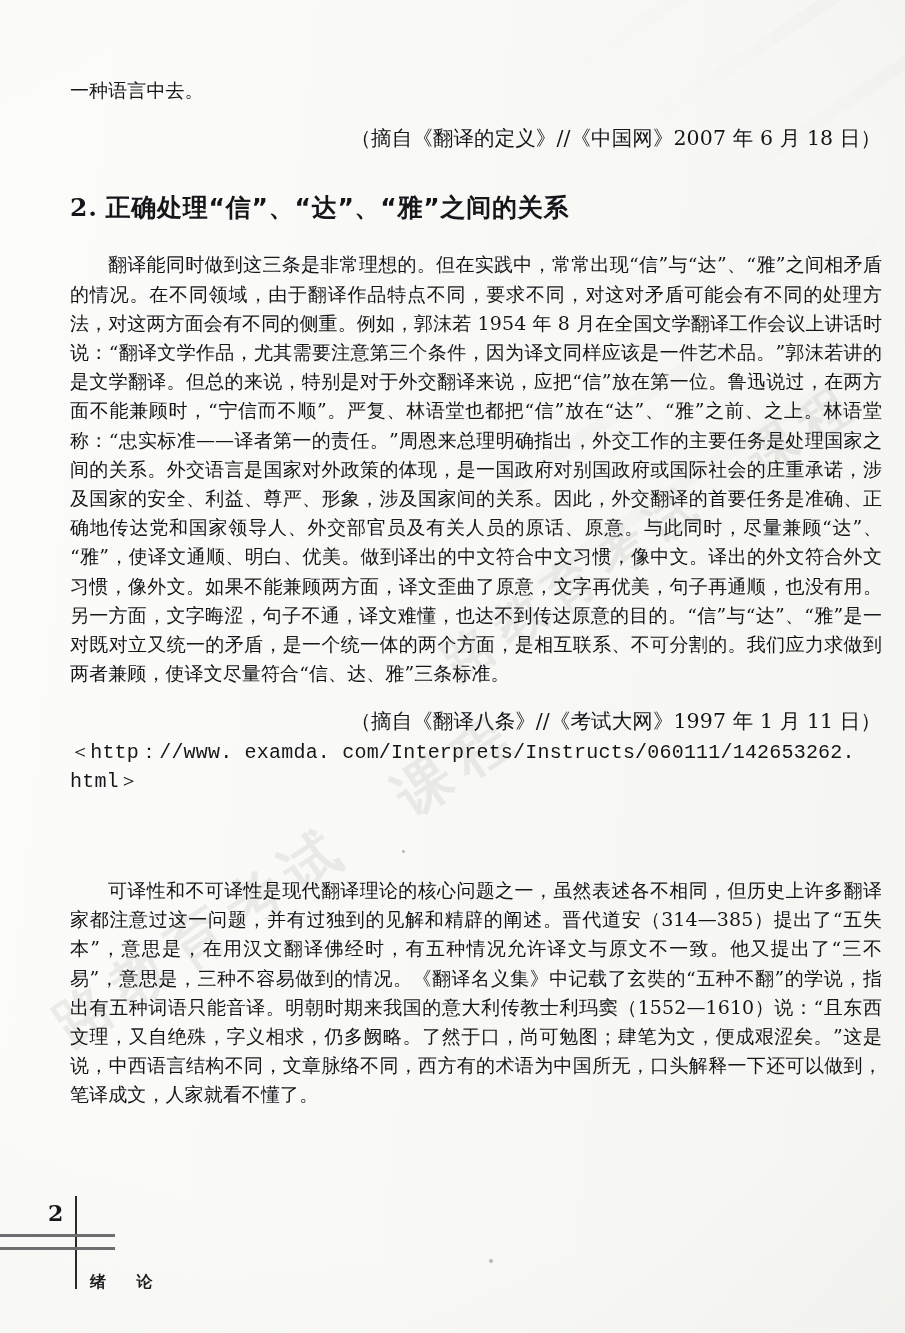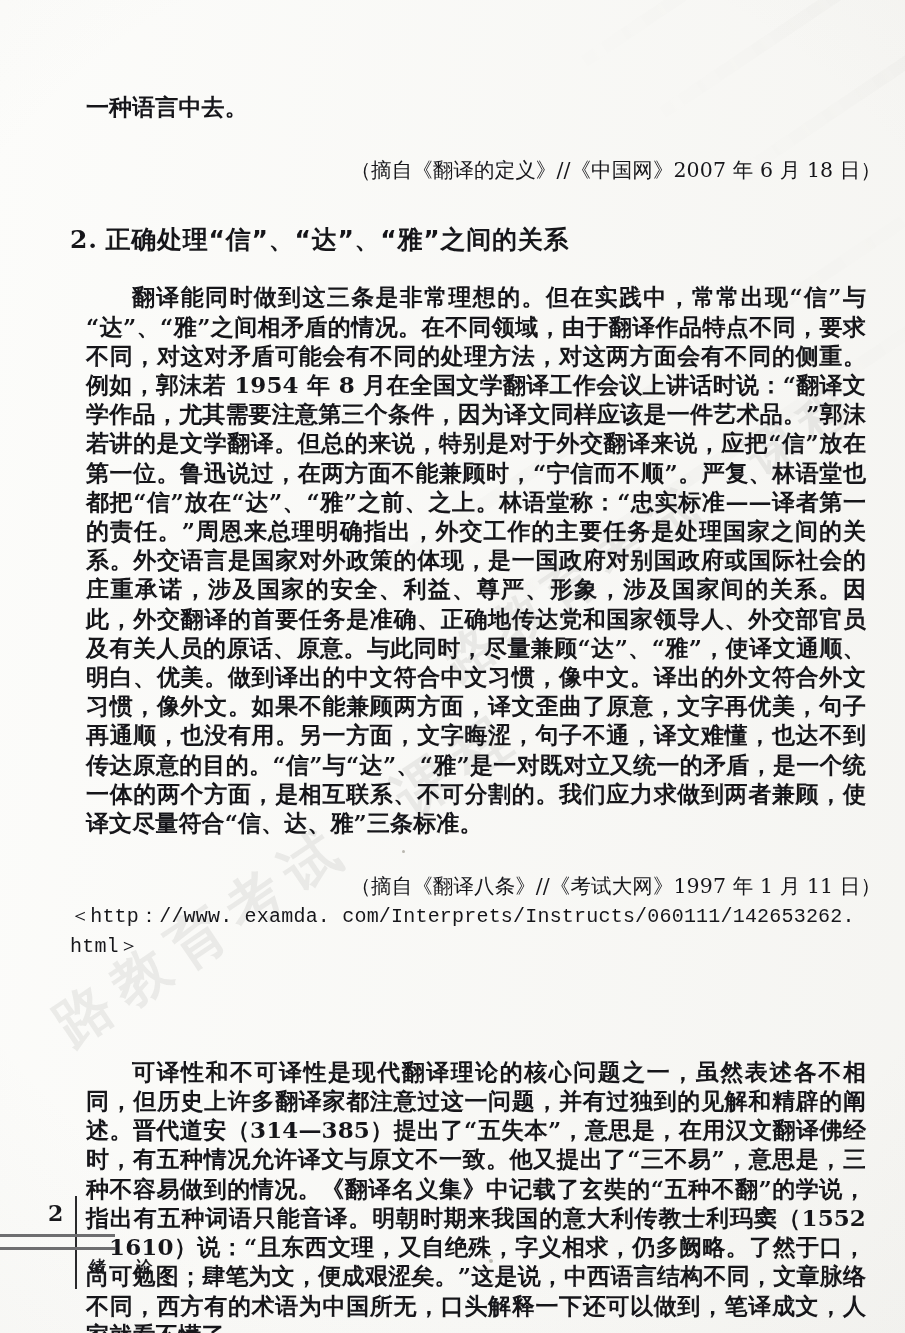--- a/index.html
+++ b/index.html
@@ -60,27 +60,26 @@
 
   
   .content {
     position: absolute;
     left: 70px;
     top: 76px;
     width: 812px;
   }
 
   .para {
-    font-size: 23px;
+    font-size: 19px;
     line-height: 29.2px;
     text-align: justify;
     text-justify: inter-character;
-    margin: 16px;
+    margin: 0;
     letter-spacing: 0.005em;
-    font-weight: bold;
   }
   .para.indent { text-indent: 2em; }
 
   .para-gap-sm { margin-top: 0px; }
 
   .cite {
     font-size: 20.5px;
     line-height: 29.2px;
     text-align: right;
     margin: 1px;
@@ -153,21 +152,21 @@
     position: absolute;
     left: 0px;
     top: 51px;
     width: 115px;
     height: 2.5px;
     background: #6e6e70;
   }
   .runhead {
     position: absolute;
     left: 90px;
-    top: 61px;
+    top: 76px;
     font-size: 16px;
     font-weight: 700;
     font-family: "DejaVu Sans", "Liberation Sans", sans-serif;
     color: #1d1d20;
     letter-spacing: 0.45em;
   }
 
   .speck {
     position: absolute;
     background: #b9b7b0;

